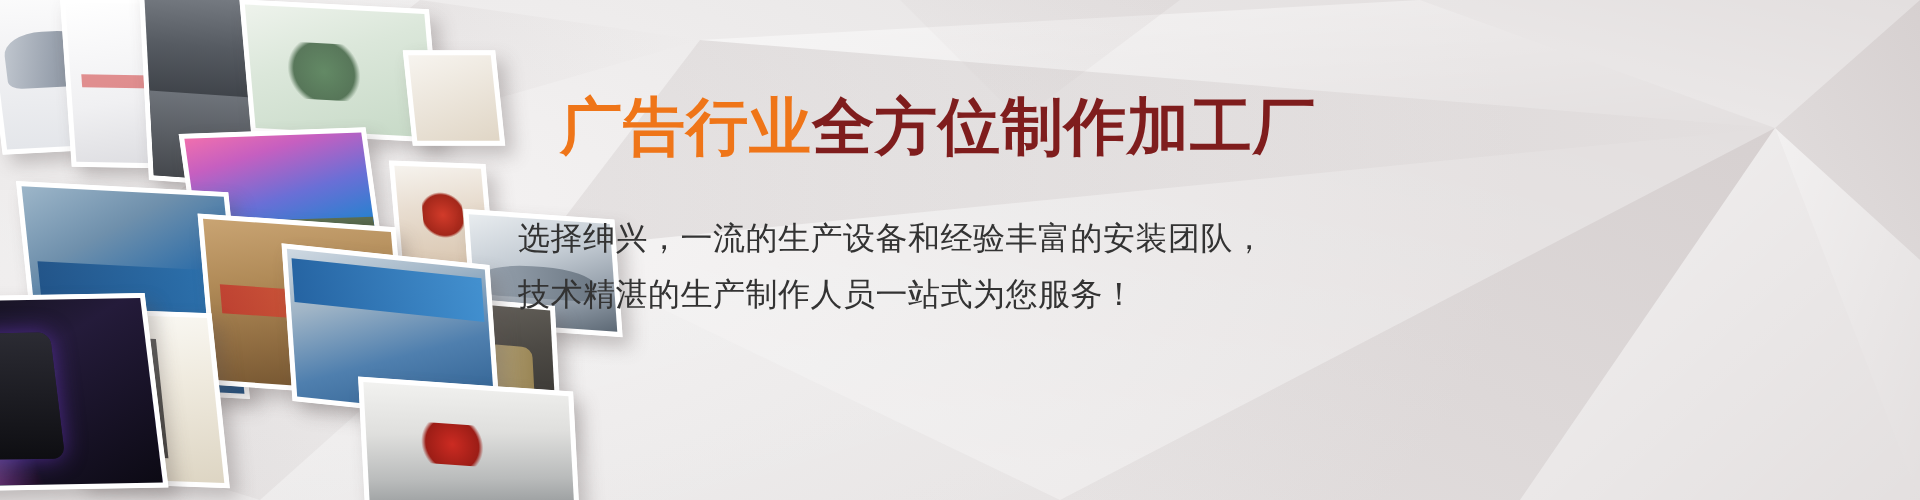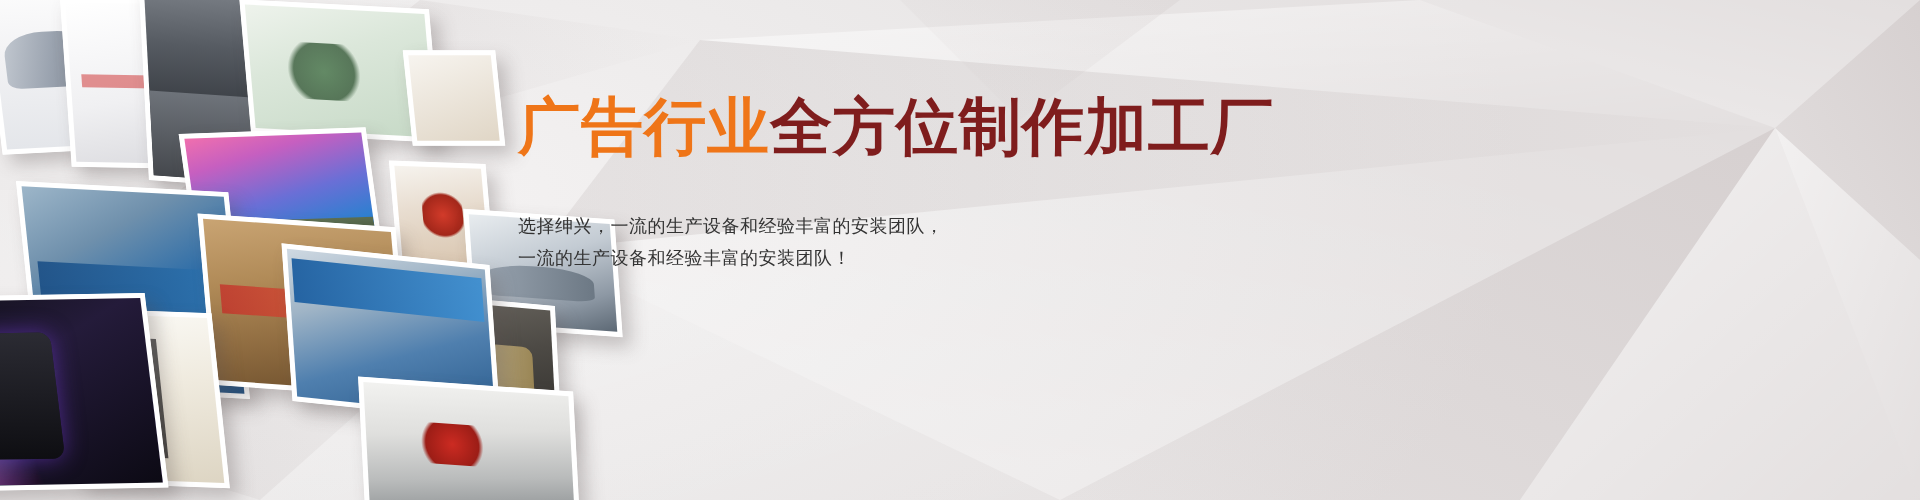--- a/index.html
+++ b/index.html
@@ -83,25 +83,25 @@
       background:linear-gradient(180deg,#3a3a3a,#1d1d1d);opacity:.82;}
   .p-tiny{background:linear-gradient(160deg,#f7f4ef,#e0d6c6);}
 
   
   .copy{position:absolute;left:518px;top:96px;width:760px;}
   .headline{
     font-size:62px;line-height:1;letter-spacing:1px;
     font-weight:700;white-space:nowrap;margin:0;
     font-family:"DejaVu Sans","Liberation Sans",sans-serif;
   }
-  .headline .h-orange{color:#ef7518;}
+  .headline .h-orange{color:#ef7518;margin-left:42px;}
   .headline .h-blue{color:#7f1d1d;}
   .subcopy{margin:0;padding-top:52px;}
   .subline{
-    font-size:18px;line-height:1.75;color:#333333;
+    font-size:32px;line-height:1.75;color:#333333;
     letter-spacing:.5px;white-space:nowrap;
     font-family:"DejaVu Sans","Liberation Sans",sans-serif;
   }
 </style>
 </head>
 <body>
 
 <div class="banner">
 
   <div class="bg"></div>
@@ -230,18 +230,18 @@
     </div>
 
   </div>
 
   <div class="copy">
 
     <h1 class="headline"><span class="h-orange">广告行业</span><span class="h-blue">全方位制作加工厂</span></h1>
 
     <div class="subcopy">
       <div class="subline">选择绅兴，一流的生产设备和经验丰富的安装团队，</div>
-      <div class="subline">一流的生产设备和经验丰富的安装团队！</div>
+      <div class="subline">技术精湛的生产制作人员一站式为您服务！</div>
     </div>
 
   </div>
 
 </div>
 
 </body></html>

